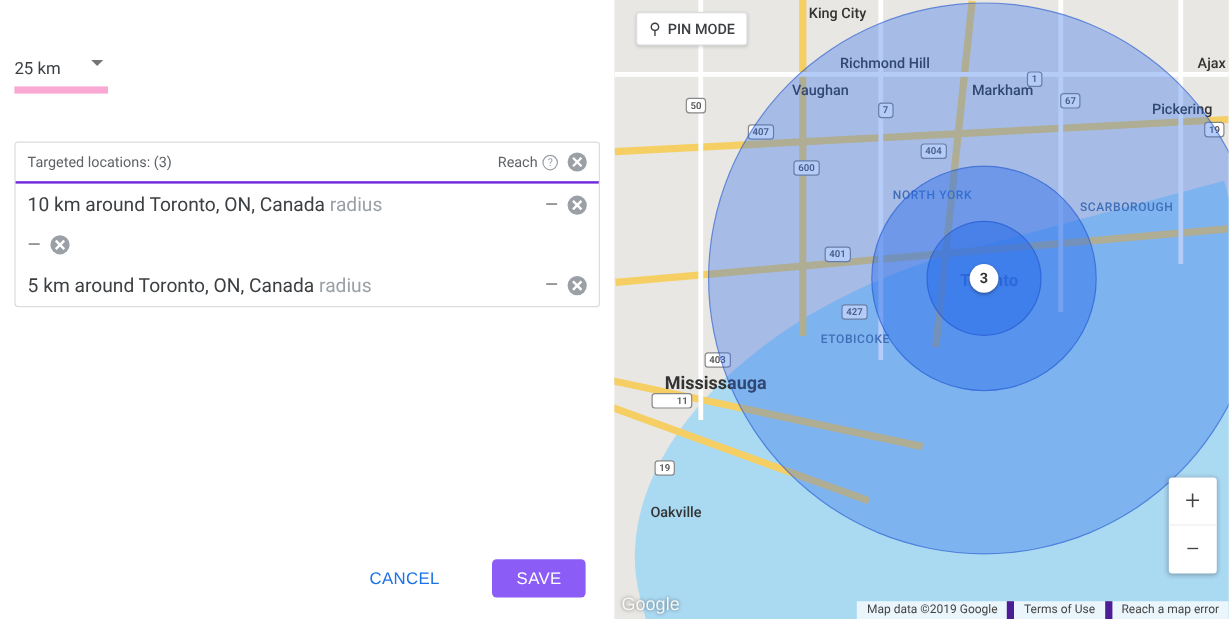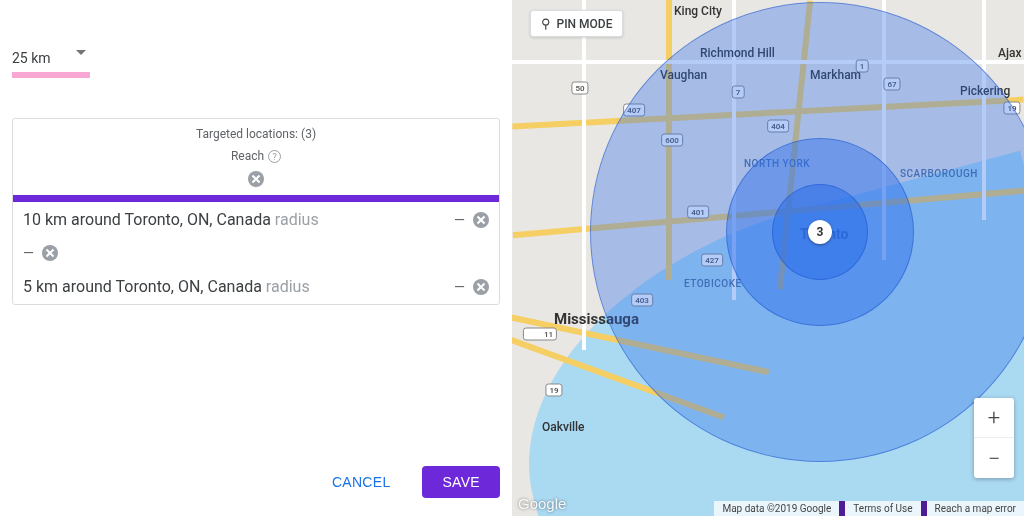--- a/index.html
+++ b/index.html
@@ -95,22 +95,21 @@
   }
   .table-header, .table-row {
     display: flex;
     align-items: center;
     padding: 8px 10px;
     font-size: 12px;
     color: #5f6368;
     gap: 8px;
   }
   .table-header {
-    border-bottom: 7px solid #6d28d9;
-    flex-direction: column;
+    border-bottom: 2px solid #6d28d9;
   }
   .th-main { flex: 1; }
   .th-reach {
     display: flex;
     align-items: center;
     gap: 4px;
     color: #5f6368;
   }
   .help-icon {
     width: 13px; height: 13px;
@@ -142,34 +141,34 @@
     color: #5f6368;
     min-width: 10px;
     text-align: right;
   }
   .row-text { flex: 1; color: #3c4043; font-size: 16px; }
   .row-text .suffix { color: #9aa0a6; }
   .actions {
     margin-top: auto;
     display: flex;
     justify-content: flex-end;
-    gap: 12px;
-    padding: 18px 12px;
+    gap: 24px;
+    padding: 18px 24px;
   }
   .btn {
     font-size: 14px;
     font-weight: 500;
     padding: 8px 20px;
     border: none;
     border-radius: 4px;
     cursor: pointer;
     letter-spacing: 0.3px;
   }
   .btn-text { background: transparent; color: #1a73e8; }
-  .btn-filled { background: #6d28d9; color: #fff; }
+  .btn-filled { background: #8b5cf6; color: #fff; }
 
   
   .map {
     position: relative;
     width: 512px;
     height: 516px;
     background: #e8e7e3;
     overflow: hidden;
   }
   .water {
@@ -382,28 +381,28 @@
   <div class="road-grey h" style="top:60px;left:0;width:512px;"></div>
   <div class="road-grey v" style="top:0;left:70px;height:350px;"></div>
   <div class="road-grey v" style="top:0;left:220px;height:300px;"></div>
   <div class="road-grey v" style="top:0;left:370px;height:260px;"></div>
   <div class="road-grey v" style="top:0;left:470px;height:220px;"></div>
 
   <span class="shield" style="top:110px;left:122px;">407</span>
   <span class="shield" style="top:140px;left:160px;">600</span>
   <span class="shield" style="top:126px;left:266px;">404</span>
   <span class="shield" style="top:212px;left:186px;">401</span>
-  <span class="shield" style="top:300px;left:86px;margin-left:44px;">403</span>
+  <span class="shield" style="top:300px;left:86px;">403</span>
   <span class="shield" style="top:260px;left:200px;">427</span>
   <span class="shield" style="top:88px;left:68px;">50</span>
   <span class="shield" style="top:92px;left:226px;">7</span>
   <span class="shield" style="top:84px;left:380px;">67</span>
   <span class="shield" style="top:108px;left:500px;">19</span>
   <span class="shield" style="top:390px;left:42px;">19</span>
-  <span class="shield" style="top:334px;left:28px;padding-left:20px;">11</span>
+  <span class="shield" style="top:334px;left:48px;padding-left:20px;">11</span>
   <span class="shield" style="top:66px;left:350px;">1</span>
 
   <span class="city" style="top:4px;left:162px;">King City</span>
   <span class="city" style="top:46px;left:188px;">Richmond Hill</span>
   <span class="city" style="top:68px;left:148px;">Vaughan</span>
   <span class="city" style="top:68px;left:298px;">Markham</span>
   <span class="city" style="top:46px;left:486px;">Ajax</span>
   <span class="city" style="top:84px;left:448px;">Pickering</span>
   <span class="city" style="top:310px;left:42px;font-size:15px;font-weight:700;">Mississauga</span>
   <span class="city" style="top:420px;left:30px;">Oakville</span>

